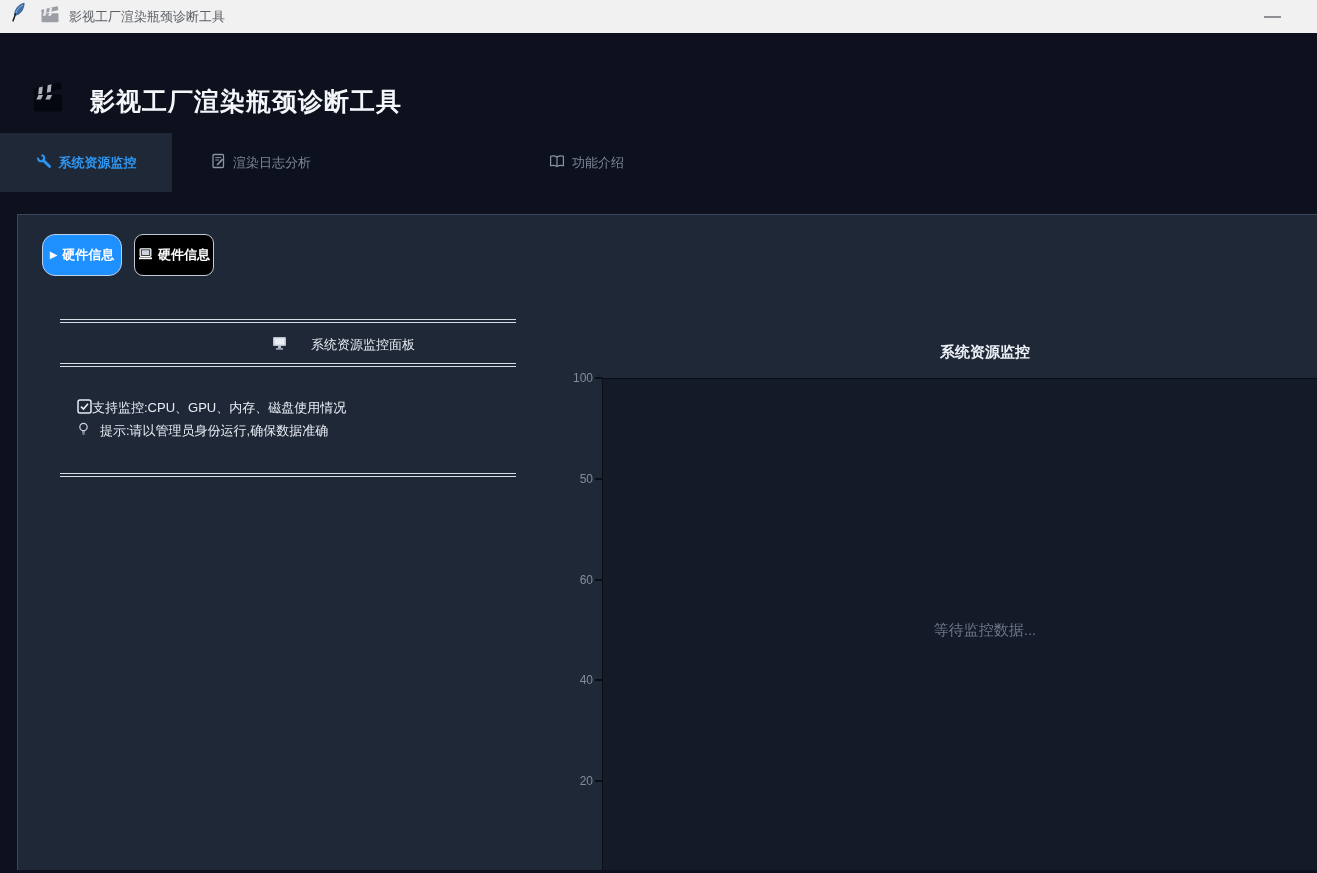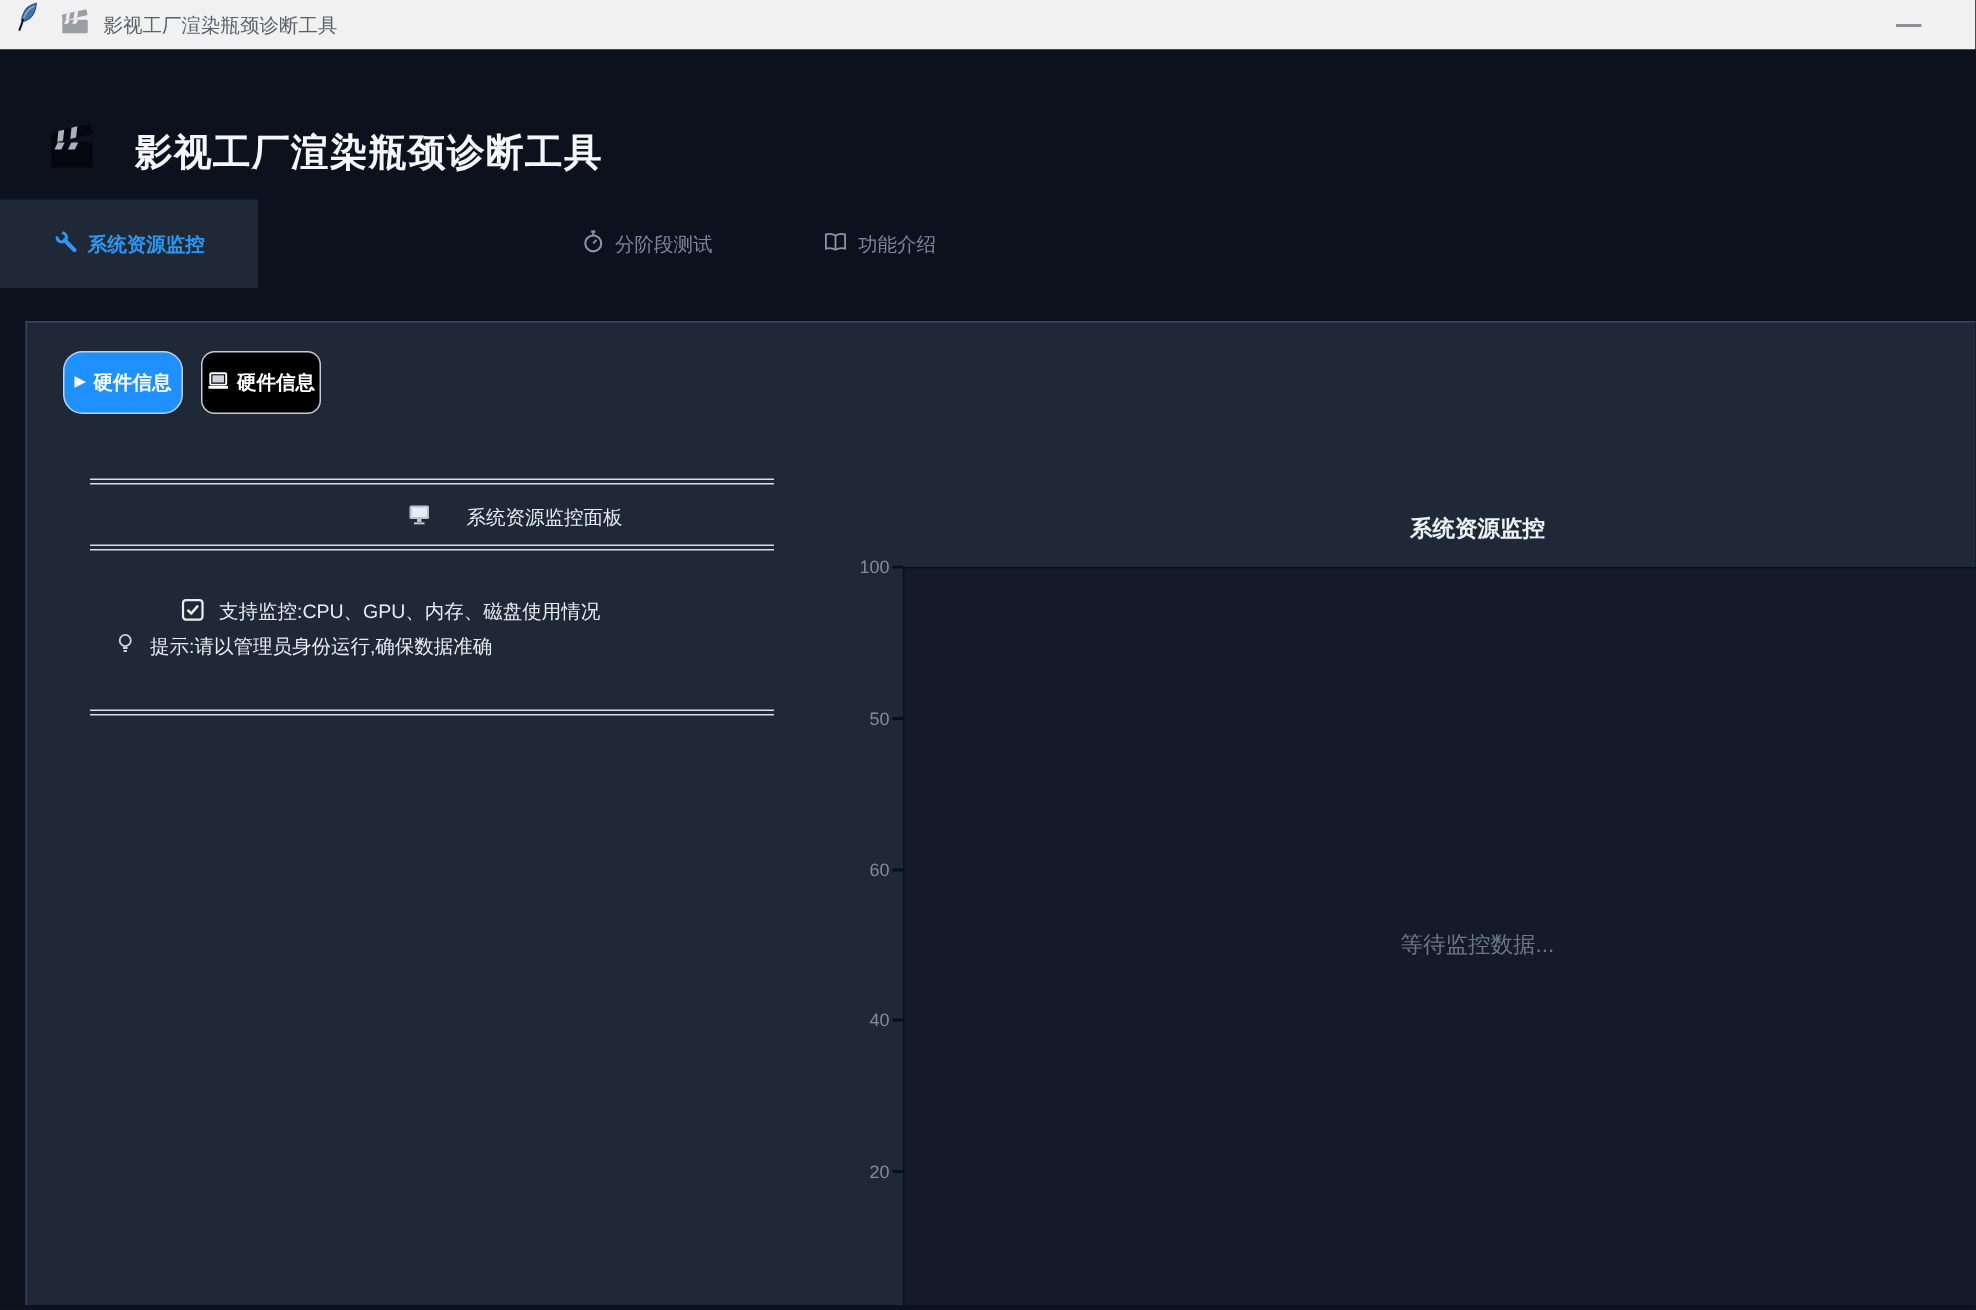--- a/index.html
+++ b/index.html
@@ -36,21 +36,21 @@
   .btn-dark{background:#000000;border:1px solid #c3cad6;border-radius:9px;}
   .play-glyph{font-size:10px;line-height:10px;}
 
   
   .info-panel{position:absolute;left:42px;top:96px;width:456px;height:172px;color:#e8ecf3;font-size:13px;}
   .dline{position:absolute;left:0;width:456px;height:4px;border-top:1px solid #d8dce4;border-bottom:1px solid #d8dce4;box-sizing:border-box;}
   .dline.l1{top:8px;} .dline.l2{top:52px;} .dline.l3{top:162px;}
   .ip-header{position:absolute;left:212px;top:26px;height:17px;display:flex;align-items:flex-end;gap:24px;}
   .ip-row{position:absolute;height:17px;display:flex;align-items:center;}
   .ip-row .txt{white-space:nowrap;}
-  .row-check{left:17px;top:88px;gap:10px;margin-left:44px;}
+  .row-check{left:17px;top:88px;}
   .row-tip{left:18px;top:111px;gap:11px;}
 
   
   .chart-title{position:absolute;left:967px;top:128px;transform:translateX(-50%);font-size:15px;font-weight:bold;color:#eef1f6;white-space:nowrap;}
   .plot{position:absolute;left:584px;top:163px;width:770px;height:560px;background:#141a28;border-top:1px solid #0a0e17;border-left:1px solid #0a0e17;box-sizing:border-box;}
   .placeholder{position:absolute;left:382px;top:251px;transform:translate(-50%,-50%);font-size:15px;color:#6c7687;white-space:nowrap;}
   .ytick-label{position:absolute;width:40px;text-align:right;font-size:12px;color:#848b99;height:16px;line-height:16px;}
   .ytick-mark{position:absolute;width:7px;height:2px;background:#0a0e17;}
 </style>
 </head>
@@ -105,30 +105,30 @@
       <span class="ticon">
         <svg width="16" height="16" viewBox="0 0 16 16">
           <circle cx="5.2" cy="5.2" r="3.1" fill="none" stroke="#2e96f0" stroke-width="2.1"></circle>
           <path d="M0.5 0.5 L6.5 0.5 L3.5 5 L0.5 4 Z" fill="#1f2837"></path>
           <path d="M2.6 2.6 L5.2 5.2" stroke="#1f2837" stroke-width="2.6"></path>
           <line x1="7.2" y1="7.2" x2="13.6" y2="13.6" stroke="#2e96f0" stroke-width="2.8" stroke-linecap="round"></line>
         </svg>
       </span>
       <span>系统资源监控</span>
     </div>
-    <div class="tab" style="left:388px;">
+    <div class="tab" style="left:211px;">
       <span class="ticon">
         <svg width="15" height="16" viewBox="0 0 15 16">
-          <circle cx="7.5" cy="9.3" r="5.3" fill="none" stroke="#8b94a5" stroke-width="1.4"></circle>
-          <line x1="7.5" y1="9.3" x2="9.6" y2="6.9" stroke="#8b94a5" stroke-width="1.3"></line>
-          <rect x="6.1" y="0.6" width="2.8" height="1.6" fill="#8b94a5"></rect>
-          <line x1="7.5" y1="2.2" x2="7.5" y2="4" stroke="#8b94a5" stroke-width="1.4"></line>
+          <rect x="2" y="1.5" width="10.5" height="13" rx="1" fill="none" stroke="#8b94a5" stroke-width="1.3"></rect>
+          <line x1="4.3" y1="4.6" x2="10.2" y2="4.6" stroke="#8b94a5" stroke-width="1"></line>
+          <line x1="4.3" y1="7" x2="8" y2="7" stroke="#8b94a5" stroke-width="1"></line>
+          <line x1="6.2" y1="12" x2="11.6" y2="6.2" stroke="#8b94a5" stroke-width="1.8"></line>
         </svg>
       </span>
-      <span>分阶段测试</span>
+      <span>渲染日志分析</span>
     </div>
     <div class="tab" style="left:549px;">
       <span class="ticon">
         <svg width="16" height="15" viewBox="0 0 16 15">
           <path d="M8 3 C6.2 1.9 3.6 1.7 1.6 2.3 V11.8 C3.6 11.2 6.2 11.4 8 12.5 C9.8 11.4 12.4 11.2 14.4 11.8 V2.3 C12.4 1.7 9.8 1.9 8 3 Z" fill="none" stroke="#8b94a5" stroke-width="1.2"></path>
           <line x1="8" y1="3" x2="8" y2="12.5" stroke="#8b94a5" stroke-width="1.2"></line>
         </svg>
       </span>
       <span>功能介绍</span>
     </div>

